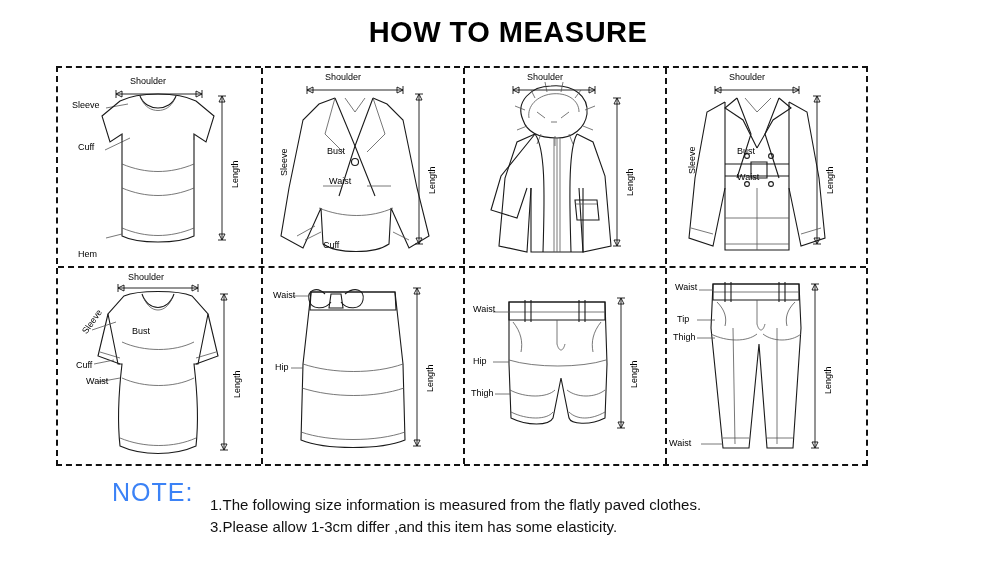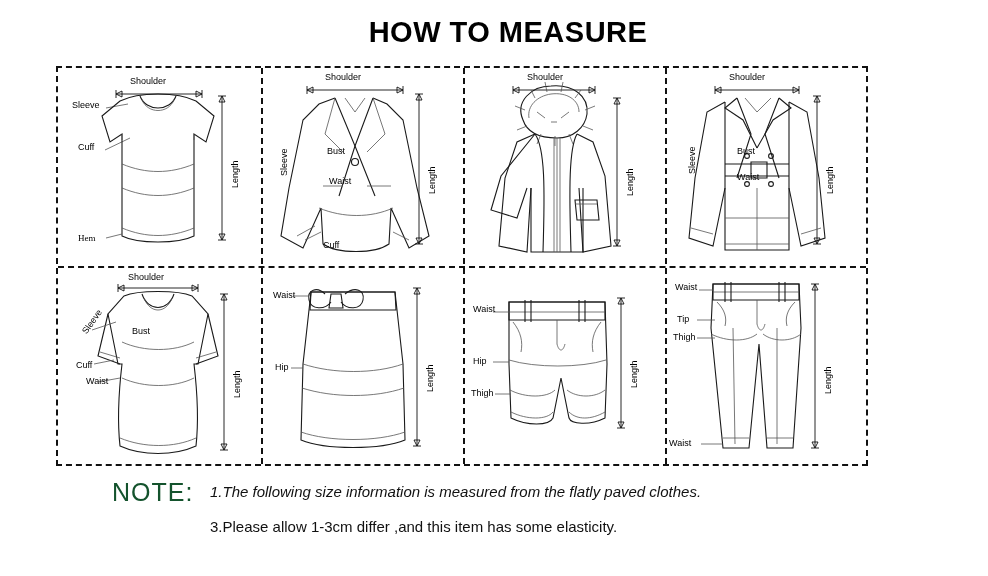--- a/index.html
+++ b/index.html
@@ -64,28 +64,28 @@
   #note{
     position:absolute;
     left:0;right:0;
     top:482px;
   }
   #note-label{
     position:absolute;
     left:112px; top:-4px;
     font-size:25px;
     letter-spacing:1px;
-    color:#14532d;
+    color:#3b82f6;
   }
   .note-line{
     position:absolute;
     font-size:15px;
     color:#111;
   }
-  #note-1{ left:210px; top:1px;font-style:italic; }
+  #note-1{ left:210px; top:14px; }
   #note-2{ left:210px; top:36px; }
 </style>
 </head>
 <body>
 
 <div id="title">HOW TO MEASURE</div>
 
 <div id="grid">
 
   <div class="vline" style="left:203px;"></div>
@@ -118,21 +118,21 @@
 
       <path class="g-thin" d="M64 96 C88 106 112 106 136 96"></path>
       <path class="g-thin" d="M64 120 C88 130 112 130 136 120"></path>
       <path class="g-thin" d="M64 160 C88 170 112 170 136 160"></path>
 
       <path class="g-thin" d="M48 170 L64 166"></path>
     </svg>
     <span class="lbl" style="left:72px;top:8px;">Shoulder</span>
     <span class="lbl" style="left:14px;top:32px;">Sleeve</span>
     <span class="lbl" style="left:20px;top:74px;">Cuff</span>
-    <span class="lbl" style="left:20px;top:165px;font-family:Liberation Serif, serif;">Hem</span>
+    <span class="lbl" style="left:20px;top:181px;">Hem</span>
     <span class="lbl rot" style="left:172px;top:120px;">Length</span>
   </div>
 
   <div class="cell" style="left:205px;top:0;width:200px;height:198px;">
     <svg width="200" height="198" viewBox="0 0 200 198">
       <path class="g-arrow" d="M44 26 L44 18 M44 22 L140 22 M140 26 L140 18"></path>
       <path class="g-arrow" d="M44 22 l6 -3 v6 z" fill="#111" stroke="none"></path>
       <path class="g-arrow" d="M140 22 l-6 -3 v6 z" fill="#111" stroke="none"></path>
       <path class="g-arrow" d="M152 26 L160 26 M156 26 L156 176 M152 176 L160 176"></path>
       <path class="g-arrow" d="M156 26 l-3 6 h6 z" fill="#111" stroke="none"></path>

